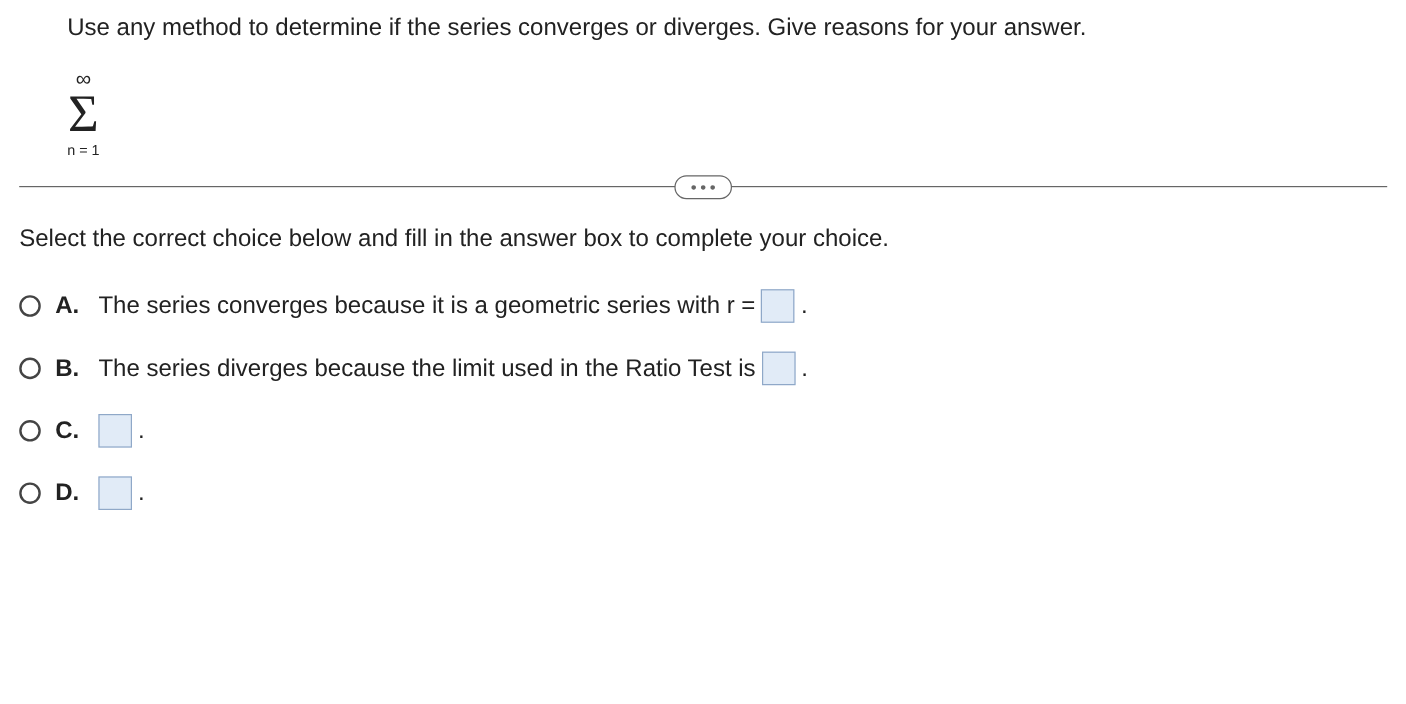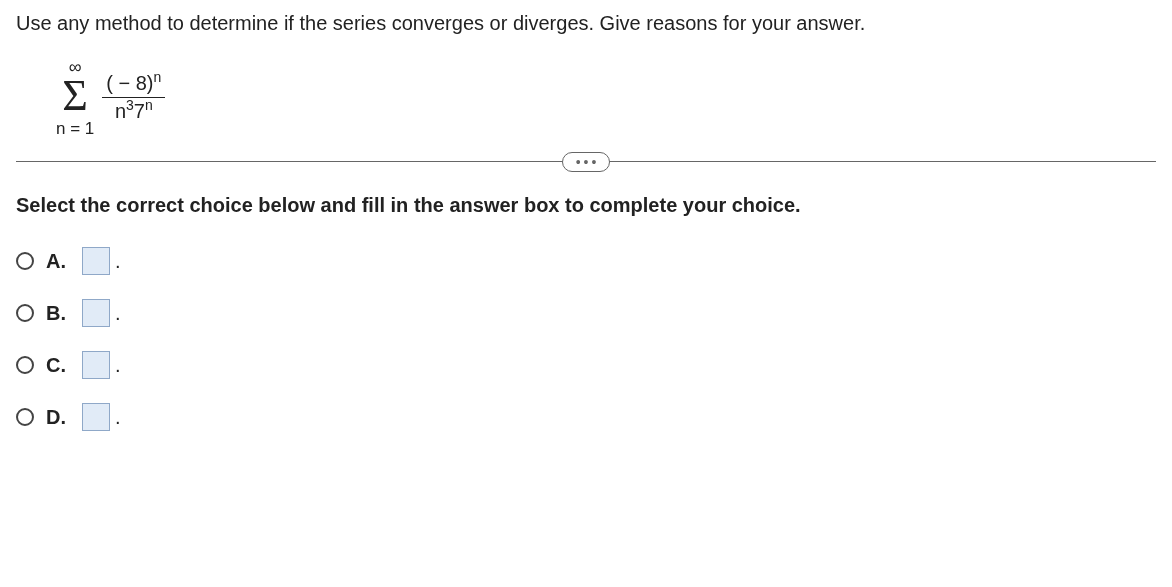--- a/index.html
+++ b/index.html
@@ -7,20 +7,21 @@
       font-family: Arial, Helvetica, sans-serif;
       font-size: 20px;
       color: #222;
       margin: 0;
       padding: 12px 16px;
       width: 1172px;
       background: #fff;
     }
     .question-text {
       margin-bottom: 20px;
+      margin-left: 40px;
     }
     .formula-area {
       padding-left: 40px;
       margin-bottom: 24px;
     }
     .sum-wrap {
       display: inline-flex;
       align-items: center;
     }
     .sigma-block {
@@ -33,21 +34,21 @@
       font-size: 18px;
       line-height: 1;
       margin-bottom: -2px;
     }
     .sigma-sym {
       font-size: 44px;
       line-height: 1;
       font-family: 'Times New Roman', serif;
     }
     .sigma-bot {
-      font-size: 17px;
+      font-size: 12px;
       line-height: 1;
       margin-top: 2px;
     }
     .fraction {
       display: inline-flex;
       flex-direction: column;
       align-items: center;
       vertical-align: middle;
     }
     .frac-num {
@@ -79,21 +80,20 @@
       display: flex;
       align-items: center;
       justify-content: center;
       font-size: 14px;
       letter-spacing: 3px;
       color: #666;
       padding-left:3px;
     }
     .instruction {
       margin-bottom: 30px;
-      font-weight: bold;
     }
     .choices { }
     .choice {
       display: flex;
       align-items: center;
       gap: 12px;
       margin-bottom: 24px;
     }
     .radio {
       width: 18px;
@@ -127,51 +127,45 @@
 
 <div class="question-text">Use any method to determine if the series converges or diverges. Give reasons for your answer.</div>
 
 <div class="formula-area">
   <div class="sum-wrap">
     <span class="sigma-block">
       <span class="sigma-top">∞</span>
       <span class="sigma-sym">Σ</span>
       <span class="sigma-bot">n = 1</span>
     </span>
-    <span class="fraction">
-      <span class="frac-num">
-        <span>( − 8)</span><sup>n</sup>
-      </span>
-      <span class="frac-den">
-        <span>n</span><sup>3</sup><span>7</span><sup>n</sup>
-      </span>
-    </span>
   </div>
 </div>
 
 <div class="divider">
   <div class="ellipsis-pill">•••</div>
 </div>
 
 <div class="instruction">Select the correct choice below and fill in the answer box to complete your choice.</div>
 
 <div class="choices">
   <div class="choice">
     <span class="radio"></span>
     <span class="choice-letter">A.</span>
     <span class="choice-text">
+      <span>The series converges because it is a geometric series with r =</span>
       <span class="answer-box"></span>
       <span>.</span>
     </span>
   </div>
 
   <div class="choice">
     <span class="radio"></span>
     <span class="choice-letter">B.</span>
     <span class="choice-text">
+      <span>The series diverges because the limit used in the Ratio Test is</span>
       <span class="answer-box"></span>
       <span>.</span>
     </span>
   </div>
 
   <div class="choice">
     <span class="radio"></span>
     <span class="choice-letter">C.</span>
     <span class="choice-text">
       <span class="answer-box"></span>

